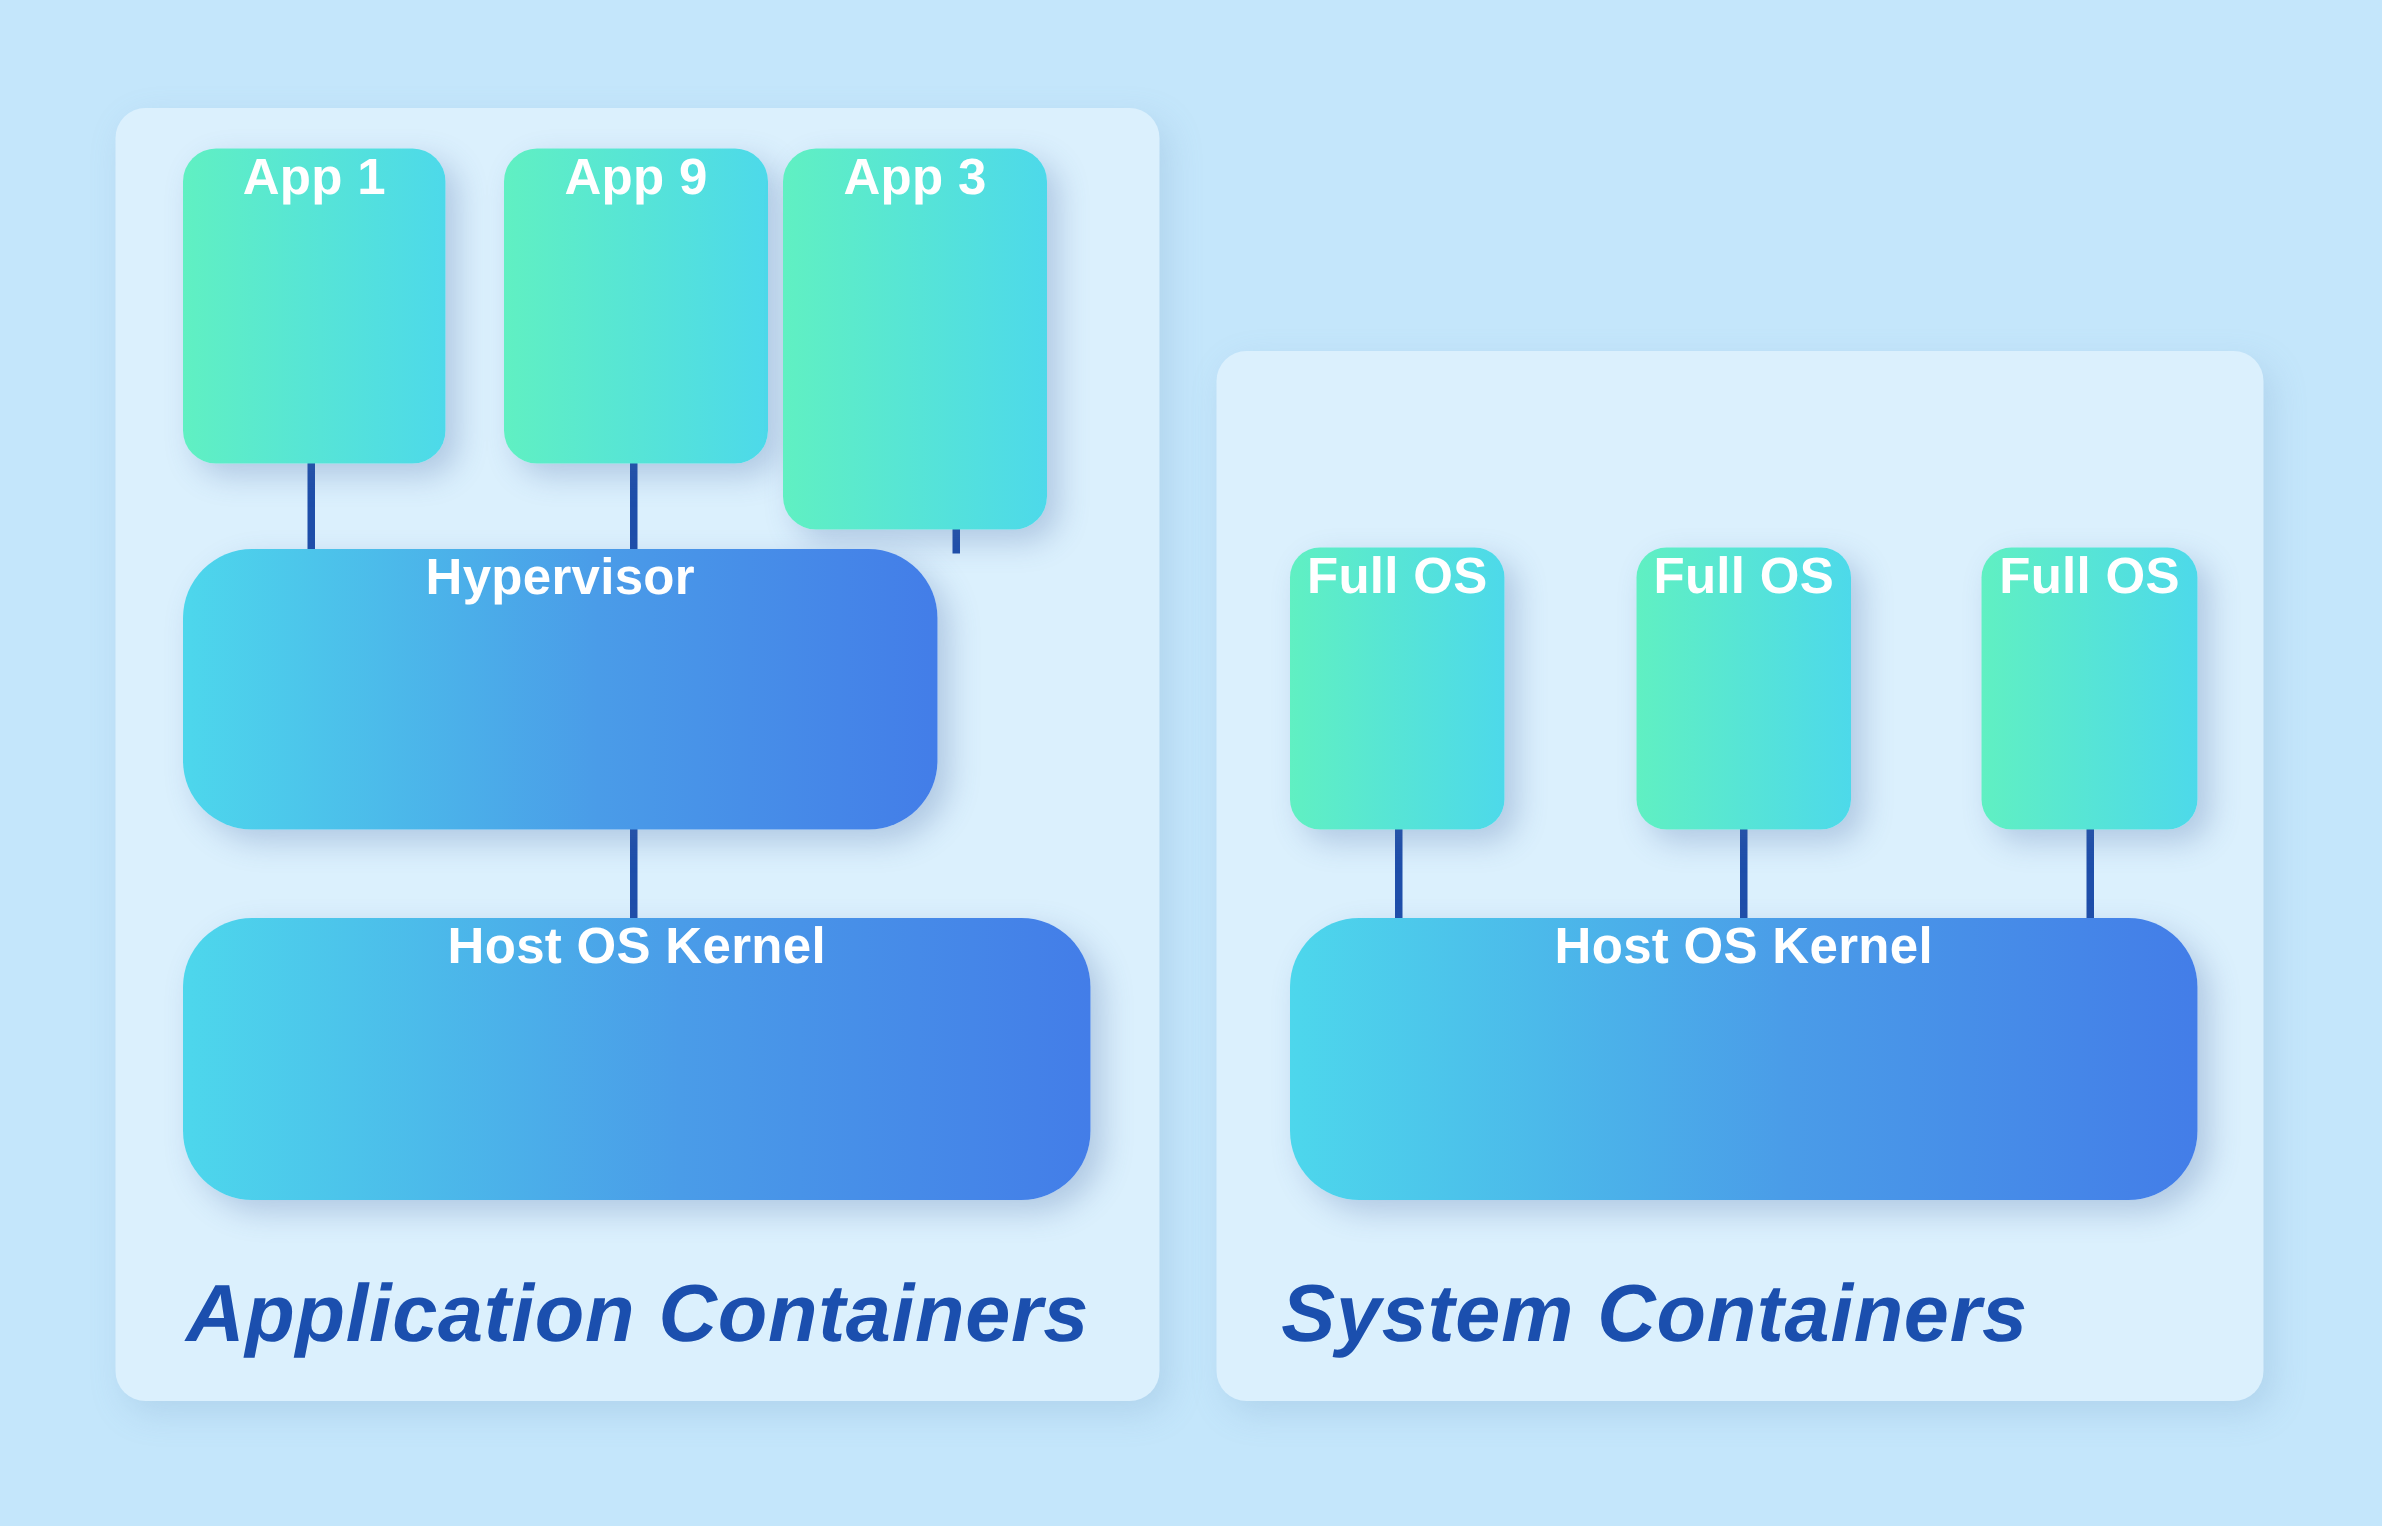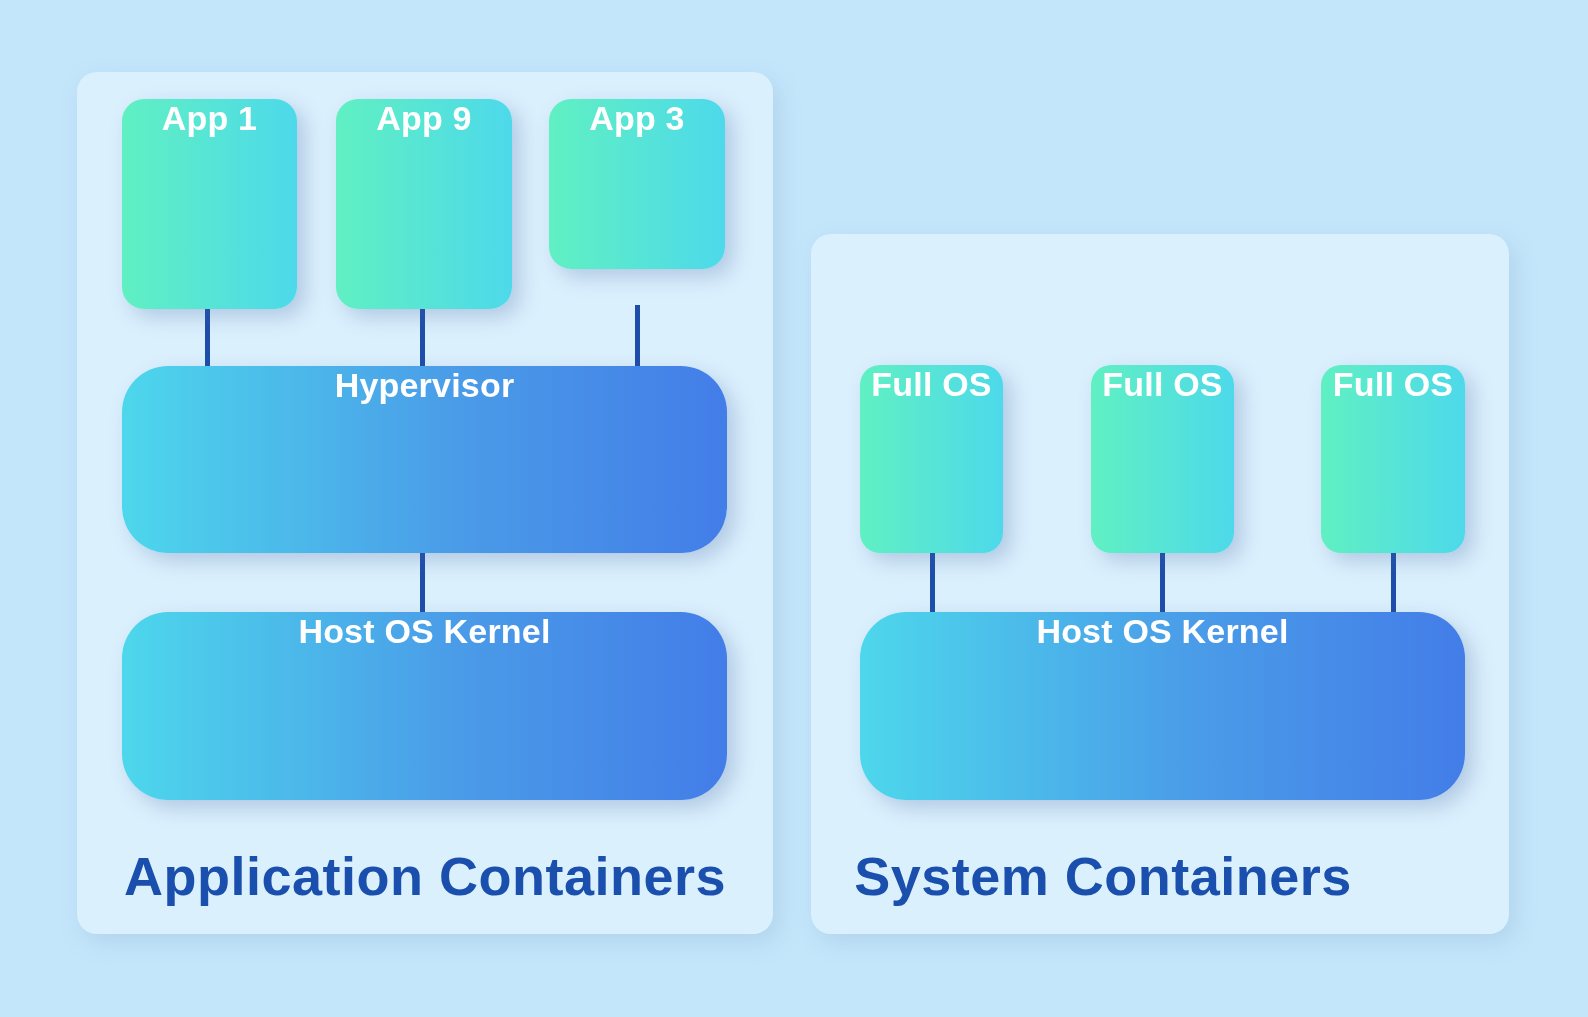--- a/index.html
+++ b/index.html
@@ -24,44 +24,44 @@
   }
   .blue {
     background: linear-gradient(90deg, #4DD7EC 0%, #4A9CE8 55%, #437DE8 100%);
     border-radius: 46px; font-size: 34px;
   }
   .line {
     position: absolute; width: 5px; background: #1E4EAA;
   }
   .title {
     position: absolute; color: #1B4FAE; font-weight: bold; font-size: 54px;
-    text-align: center; letter-spacing: 0.5px;
+    text-align: center; letter-spacing: 0.5px; font-style: italic;
   }
 </style>
 </head>
 <body>
 
 <div class="panel" style="left:77px; top:72px; width:696px; height:862px;"></div>
 
 <div class="line" style="left:205px; top:305px; height:64px;"></div>
 <div class="line" style="left:420px; top:305px; height:64px;"></div>
 <div class="line" style="left:635px; top:305px; height:64px;"></div>
 <div class="line" style="left:420px; top:550px; height:66px;"></div>
 
 <div class="box green" style="left:122px; top:99px; width:175px; height:210px;">
   <span>App 1</span>
 </div>
 <div class="box green" style="left:336px; top:99px; width:176px; height:210px;">
   <span>App 9</span>
 </div>
-<div class="box green" style="left:549px; top:99px; width:176px; height:170px;">
+<div class="box green" style="left:522px; top:99px; width:176px; height:254px;">
   <span>App 3</span>
 </div>
 
-<div class="box blue" style="left:122px; top:366px; width:605px; height:187px;">
+<div class="box blue" style="left:122px; top:366px; width:503px; height:187px;">
   <span>Hypervisor</span>
 </div>
 
 <div class="box blue" style="left:122px; top:612px; width:605px; height:188px;">
   <span>Host OS Kernel</span>
 </div>
 
 <div class="title" style="left:77px; top:845px; width:696px;">Application Containers</div>
 
 <div class="panel" style="left:811px; top:234px; width:698px; height:700px;"></div>

